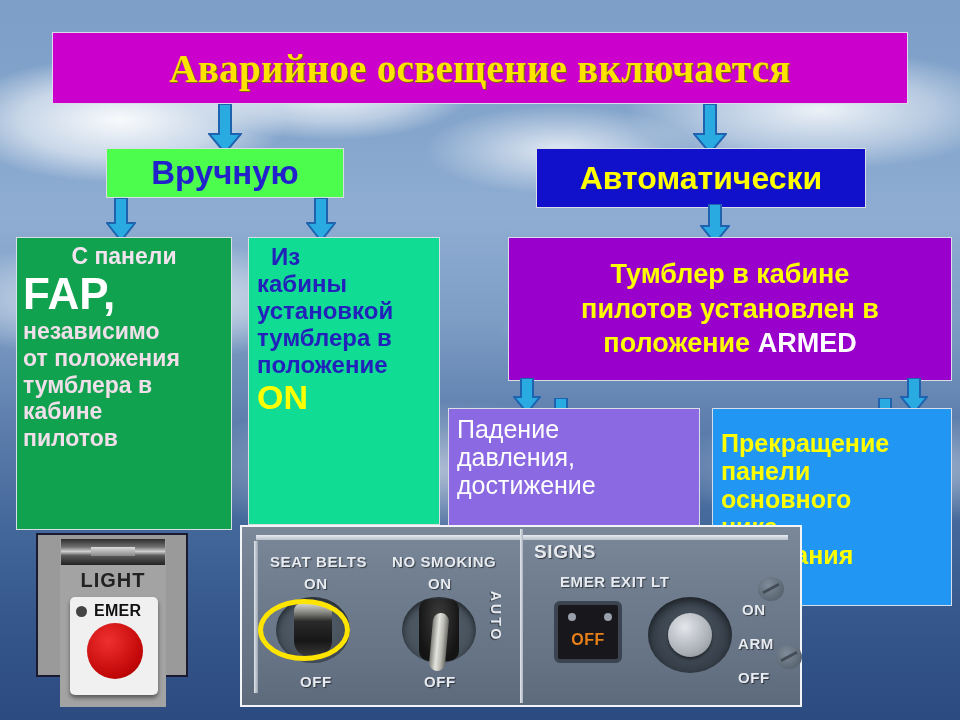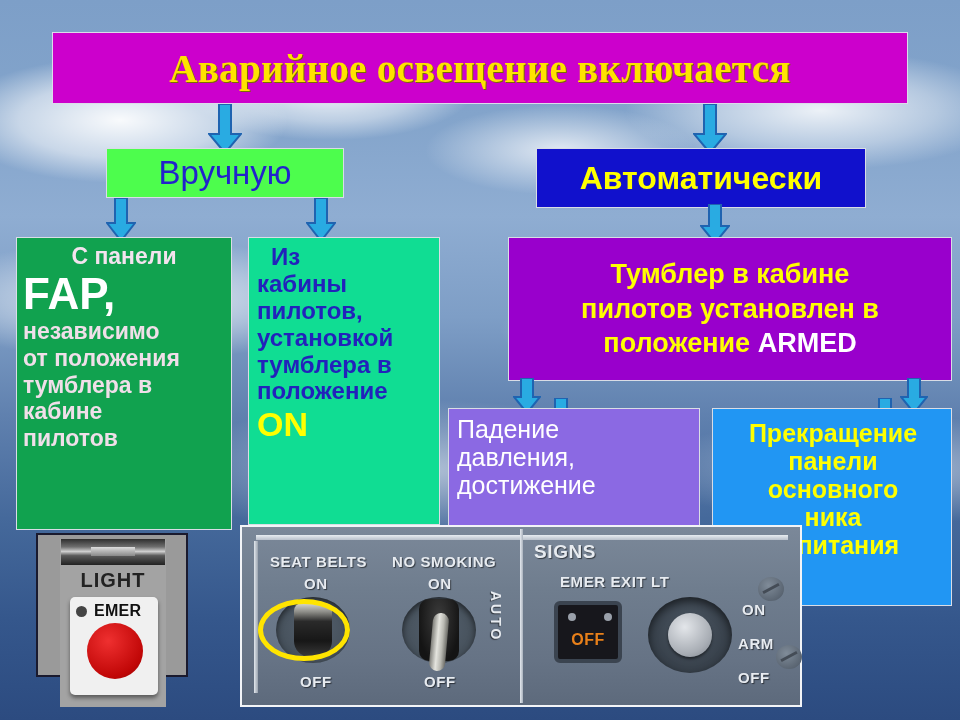--- a/index.html
+++ b/index.html
@@ -32,42 +32,42 @@
   #title-box{left:52px;top:32px;width:856px;height:72px;background:#cc00cc;border:1px solid #dcdcea;
     align-items:center;justify-content:center;}
   #title-box .t{
     font-family:"Liberation Serif",serif;font-weight:bold;font-size:39px;color:#ffe200;
     text-align:center;letter-spacing:.3px;white-space:nowrap;
     text-shadow:1px 1px 0 #7a6a00;
   }
   
   #manual-box{left:106px;top:148px;width:238px;height:50px;background:#4dfd4d;
     align-items:center;justify-content:center;}
-  #manual-box .t{font-size:33px;font-weight:normal;color:#2222cc;white-space:nowrap;}
+  #manual-box .t{font-size:33px;font-weight:bold;color:#2222cc;white-space:nowrap;}
   #auto-box{left:536px;top:148px;width:330px;height:60px;background:#1111cc;
     align-items:center;justify-content:center;}
   #auto-box .t{font-size:32px;font-weight:bold;color:#ffff00;white-space:nowrap;}
   
   #fap-box{left:16px;top:237px;width:216px;height:293px;background:#11a24f;padding:6px 6px 0 6px;}
   #fap-box .hdr{font-size:23px;font-weight:bold;color:#f3e3ee;text-align:center;}
   #fap-box .big{font-size:44px;font-weight:bold;color:#ffffff;margin-top:-1px;}
   #fap-box .body{font-size:23px;font-weight:bold;color:#f0dfe9;margin-top:1px;}
   #cockpit-box{left:248px;top:237px;width:192px;height:288px;background:#10dd93;padding:6px 6px 0 8px;}
   #cockpit-box .t{font-size:24px;font-weight:bold;color:#2222bb;}
   #cockpit-box .first{text-indent:14px;}
   #cockpit-box .on{font-size:34px;font-weight:bold;color:#ffff00;}
   
   #armed-box{left:508px;top:237px;width:444px;height:144px;background:#9900cc;
     align-items:center;justify-content:center;padding:4px 0;}
   #armed-box .t{font-size:27px;font-weight:bold;color:#ffff00;text-align:center;line-height:1.28;}
   #armed-box .w{color:#ffffff;text-align:right;}
   
   #press-box{left:448px;top:408px;width:252px;height:128px;background:#8b69e3;padding:6px 6px 0 8px;}
   #press-box .t{font-size:25px;font-weight:normal;color:#ffffff;}
-  #power-box{left:712px;top:408px;width:240px;height:198px;background:#2196f3;padding:10px 6px 0 8px;align-items:center;}
+  #power-box{left:712px;top:408px;width:240px;height:198px;background:#2196f3;padding:20px 6px 0 8px;}
   #power-box .t{font-size:25px;font-weight:bold;color:#ffff00;}
   
   #fap-photo{position:absolute;left:36px;top:533px;width:152px;height:144px;
     background:#9a9a9a;border:2px solid #1a1a2e;box-sizing:border-box;}
   #fap-photo .plate{position:absolute;left:22px;top:4px;width:106px;height:168px;background:#a3a3a3;}
   #fap-photo .hinge{position:absolute;left:23px;top:4px;width:104px;height:26px;
     background:linear-gradient(180deg,#2e2e2e 0%,#6e6e6e 30%,#cfcfcf 48%,#5a5a5a 64%,#222 100%);}
   #fap-photo .hinge:after{content:"";position:absolute;left:30px;top:8px;width:44px;height:9px;
     background:linear-gradient(180deg,#ddd,#888);}
   #fap-photo .lightlabel{position:absolute;left:0;top:34px;width:150px;text-align:center;
@@ -174,21 +174,20 @@
     <div class="body ln">независимо</div>
     <div class="body ln">от положения</div>
     <div class="body ln">тумблера в</div>
     <div class="body ln">кабине</div>
     <div class="body ln">пилотов</div>
   </div>
 
   <div class="box" id="cockpit-box">
     <div class="t ln first">Из</div>
     <div class="t ln">кабины</div>
-    <div class="t ln">пилотов,</div>
     <div class="t ln">установкой</div>
     <div class="t ln">тумблера в</div>
     <div class="t ln">положение</div>
     <div class="on ln">ON</div>
   </div>
 
   <div class="box" id="armed-box">
     <div class="t">
       <span>Тумблер в кабине</span><br>
       <span>пилотов установлен в</span><br>

